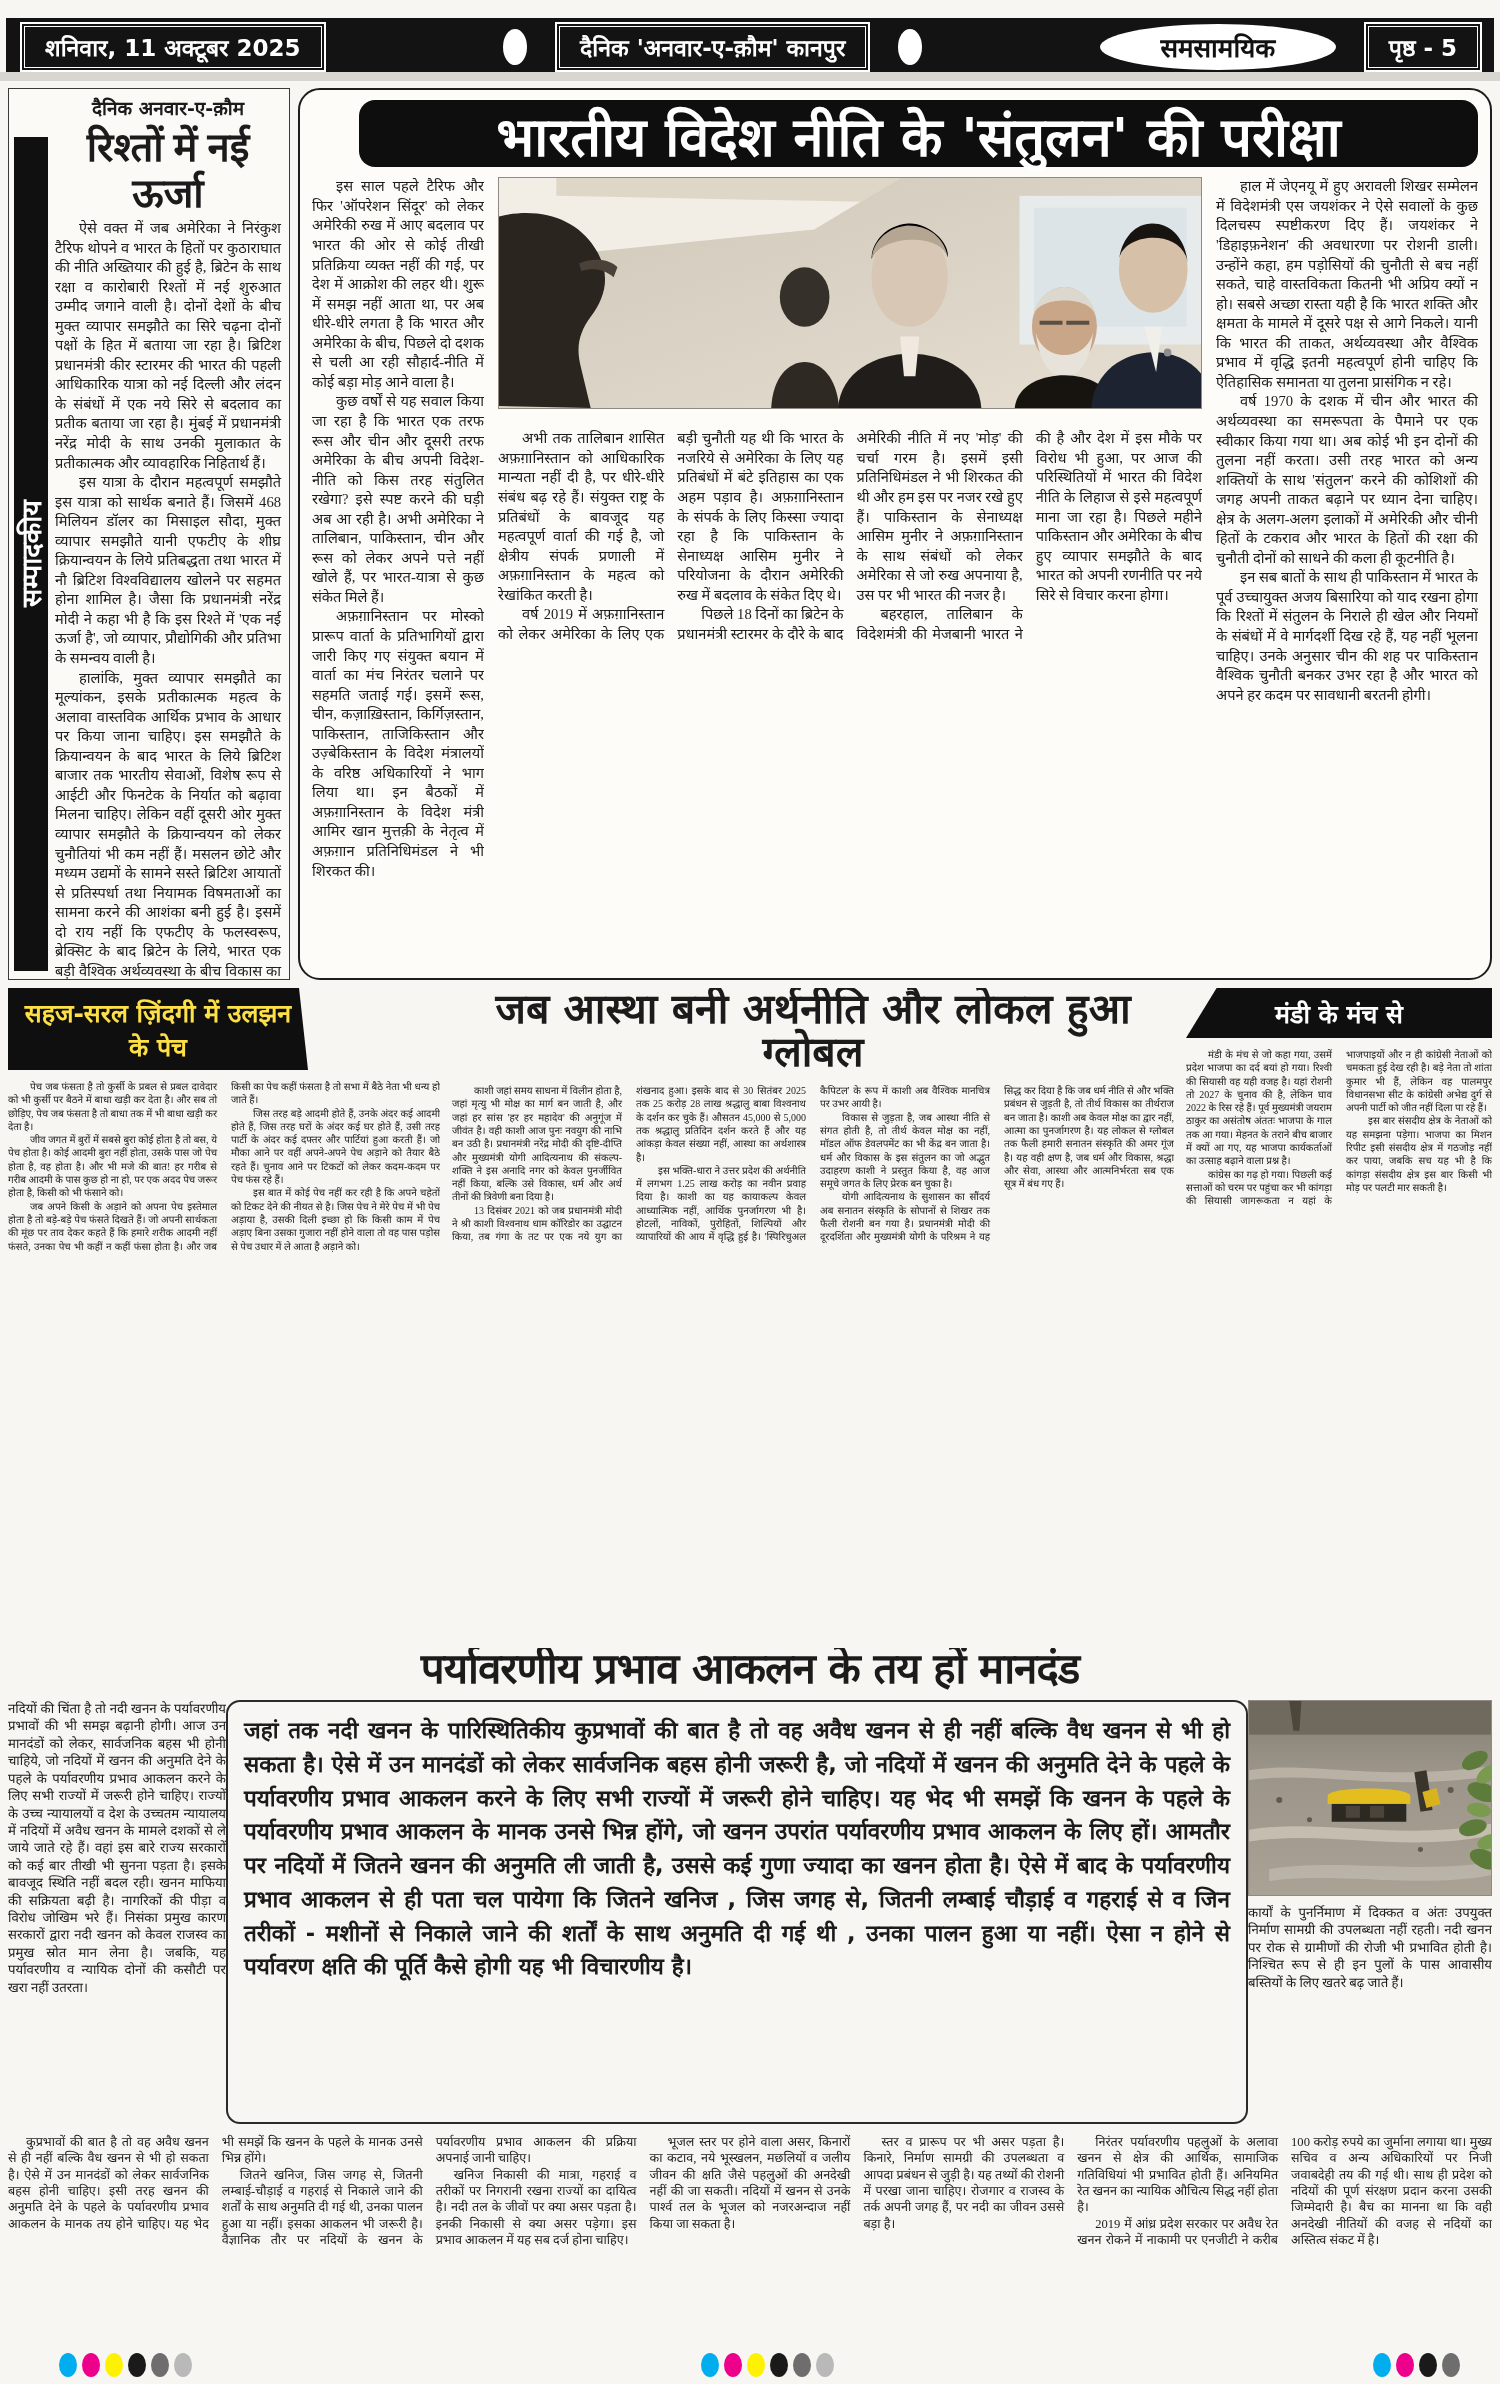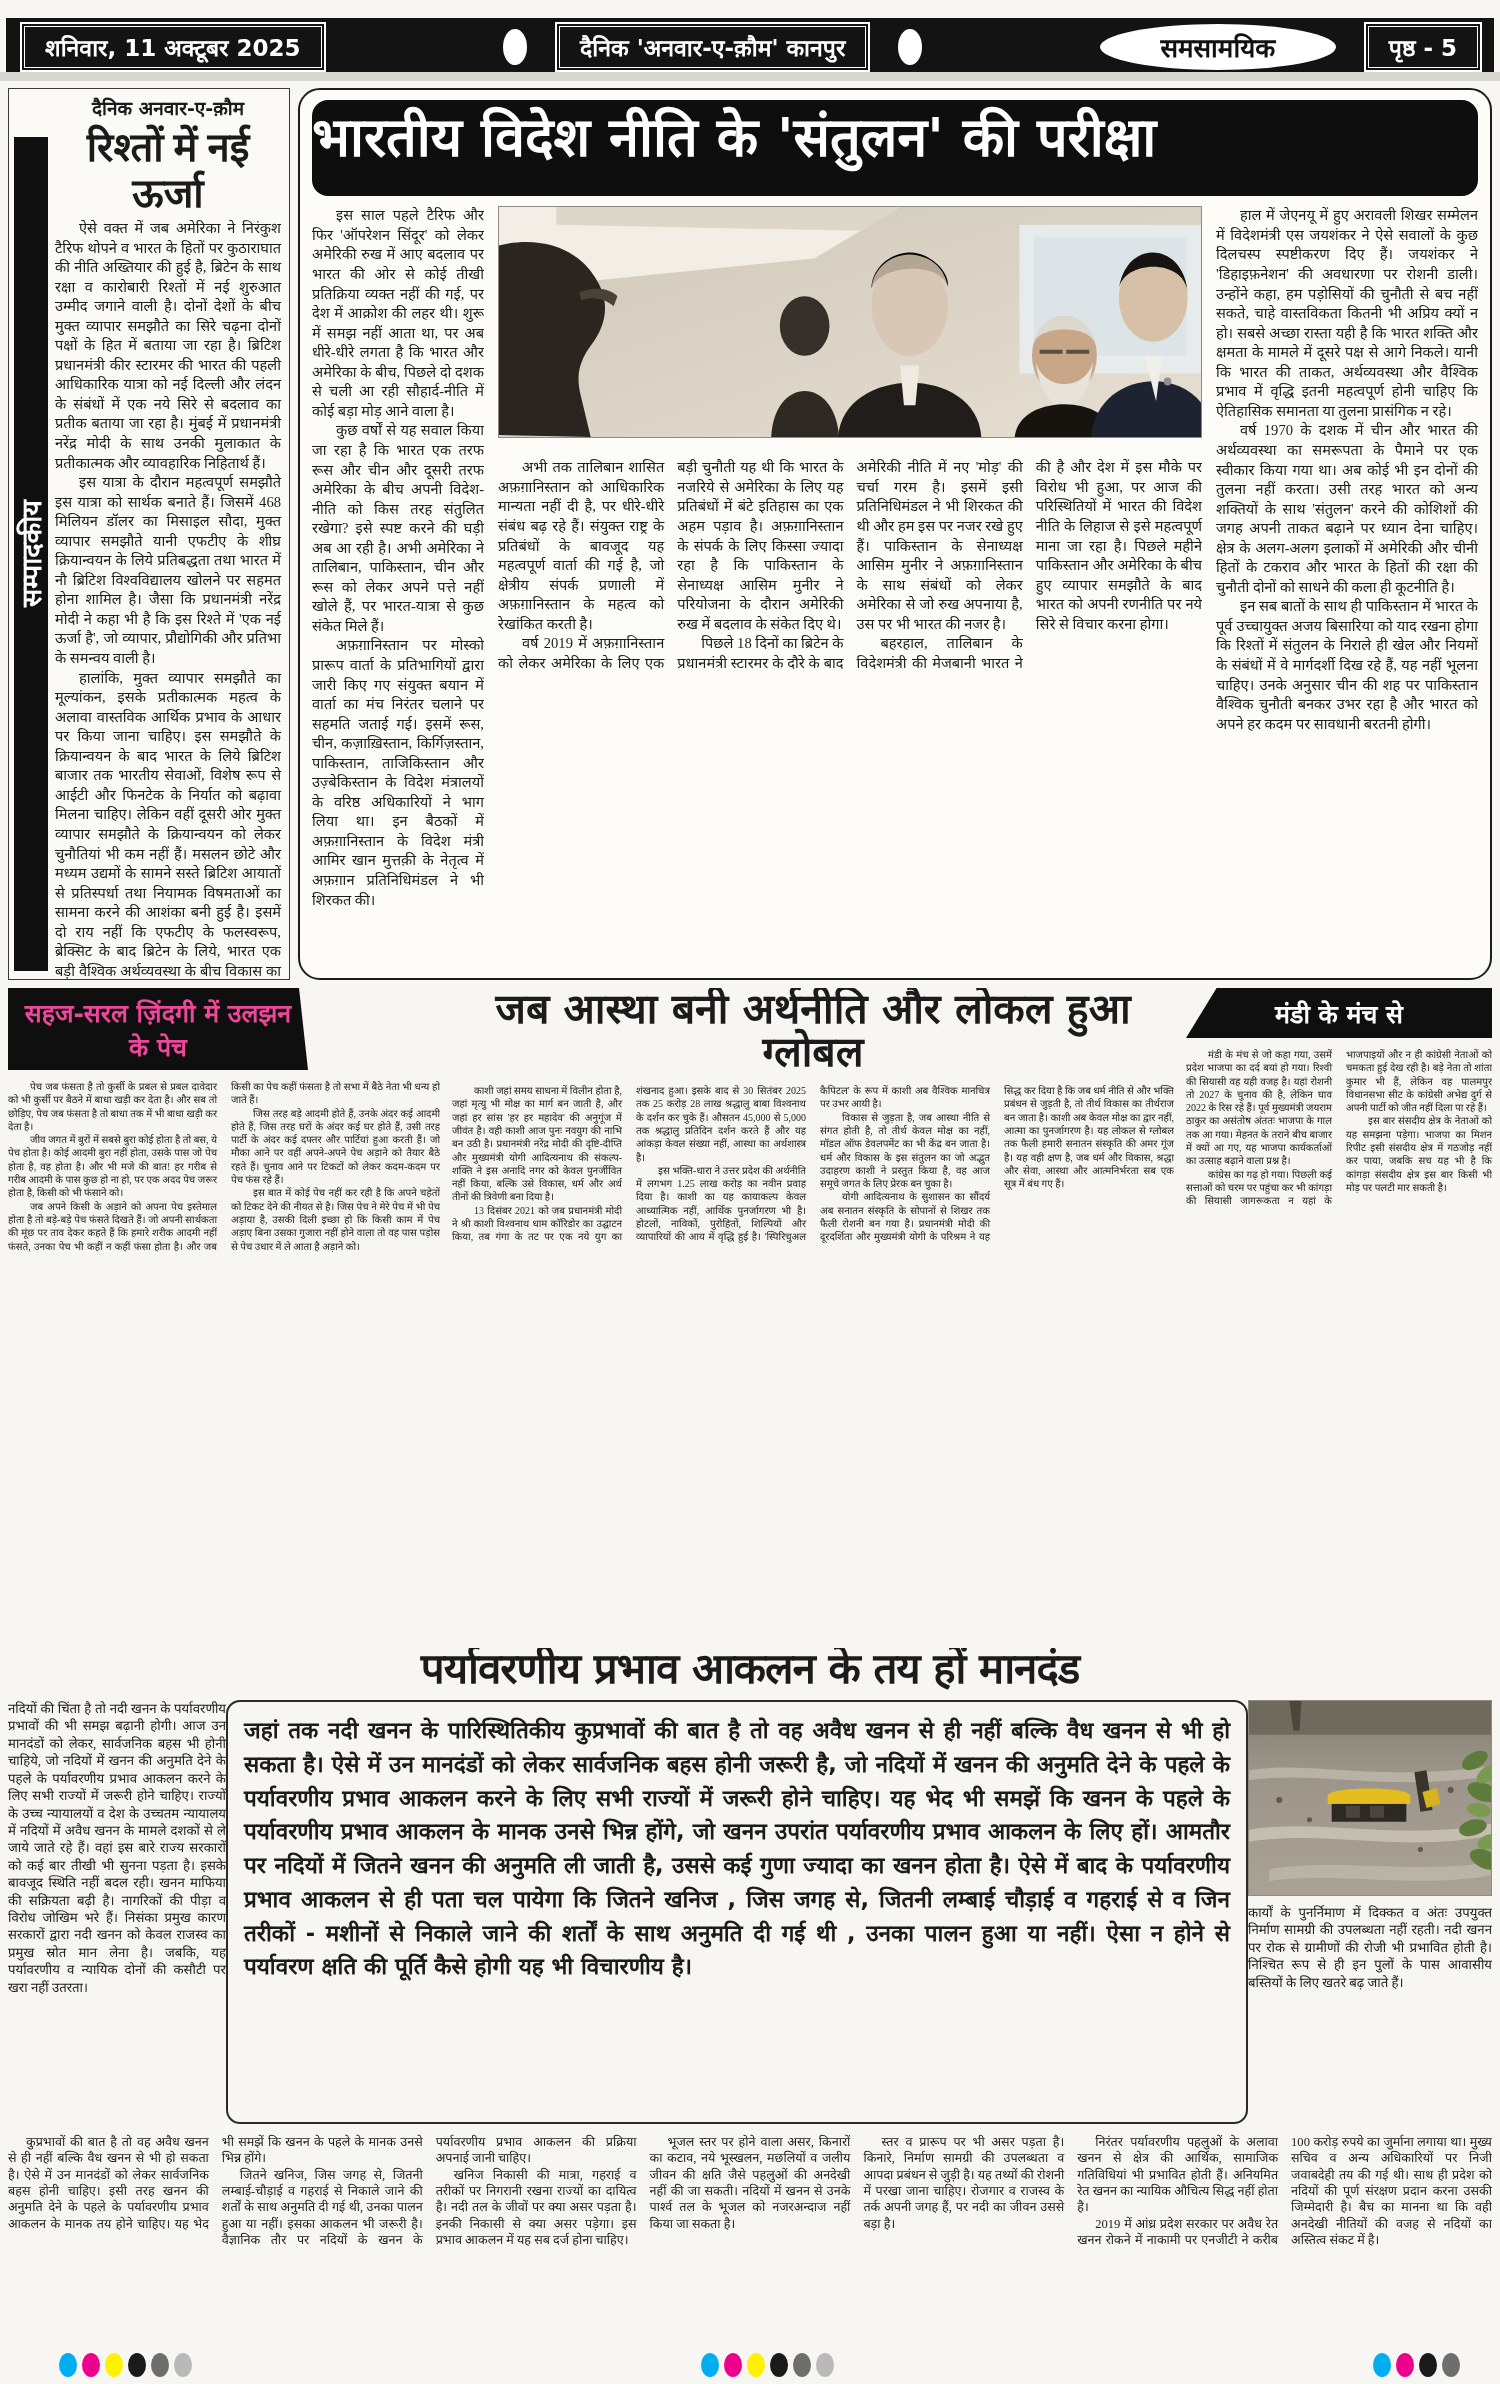--- a/index.html
+++ b/index.html
@@ -29,35 +29,35 @@
   .edit-ribbon { position:absolute; left:5px; top:48px; bottom:8px; width:34px; background:#101010;
                  color:#fff; writing-mode:vertical-rl; transform:rotate(180deg);
                  display:flex; align-items:center; justify-content:center;
                  font-family:"DejaVu Sans", sans-serif; font-weight:bold; font-size:27px; }
   .edit-ribbon:after { content:""; position:absolute; }
   .edit-paper { text-align:center; font-family:"DejaVu Sans", sans-serif; font-weight:bold; font-size:19px; padding:2px 0 0; }
   .edit-headline { text-align:center; font-weight:bold; font-size:40px; line-height:1.15; margin:4px 0 2px; }
   .edit-card p, .body-text p { font-size:14.6px; line-height:1.34; text-align:justify; text-indent:24px; }
 
   .lead-card { border:2px solid #1d1d1d; border-radius:22px; background:#fdfcf9; padding:10px 12px; overflow:hidden; }
-  .lead-headline { background:#0e0e0e; border-radius:16px; color:#fff; text-align:left;
+  .lead-headline { background:#0e0e0e; border-radius:16px; color:#fff; text-align:center;
                    font-family:"DejaVu Sans", sans-serif; font-weight:bold; font-size:54px;
-                   padding:8px 0 29px; line-height:1.1; }
+                   padding:8px 0 0; line-height:1.1;margin-left:47px; }
   .lead-body { display:grid; grid-template-columns:172px 1fr 262px; gap:14px; margin-top:10px; height:766px; overflow:hidden; }
   .lead-col { overflow:hidden; }
   .lead-mid { display:flex; flex-direction:column; overflow:hidden; }
   .lead-photo { width:100%; height:232px; border:1px solid #8f8a82; background:#d9d2c6; flex:none; }
   .lead-photo svg { width:100%; height:100%; display:block; }
   .under-photo { margin-top:20px; column-count:4; column-gap:13px; overflow:hidden; flex:1; }
 
   
   .row2 { position:absolute; top:988px; left:8px; right:8px; height:650px;
           display:grid; grid-template-columns:432px 1fr 306px; gap:12px; }
   .r2 { overflow:hidden; }
-  .r2l-head { width:300px; background:#0f0f0f; color:#ec4899; text-align:center;
+  .r2l-head { width:300px; background:#0f0f0f; color:#fde047; text-align:center;
               font-family:"DejaVu Sans", sans-serif; font-weight:bold; font-size:25px;
               padding:7px 4px; clip-path:polygon(0 0,97% 0,100% 100%,0 100%); }
   .r2m-head { text-align:center; font-family:"DejaVu Sans", sans-serif; font-weight:bold;
               font-size:41px; line-height:1.05; }
   .r2r-head { background:#0f0f0f; color:#fff; text-align:center;
               font-family:"DejaVu Sans", sans-serif; font-weight:bold; font-size:25px;
               padding:8px 6px; clip-path:polygon(10% 0,100% 0,100% 100%,0 100%); }
   .cols2 { column-count:2; column-gap:14px; margin-top:10px; height:588px; overflow:hidden; }
   .cols4 { column-count:4; column-gap:14px; margin-top:10px; height:584px; overflow:hidden; }
   .row2 p { font-size:10px; line-height:1.33; text-align:justify; text-indent:22px; }

